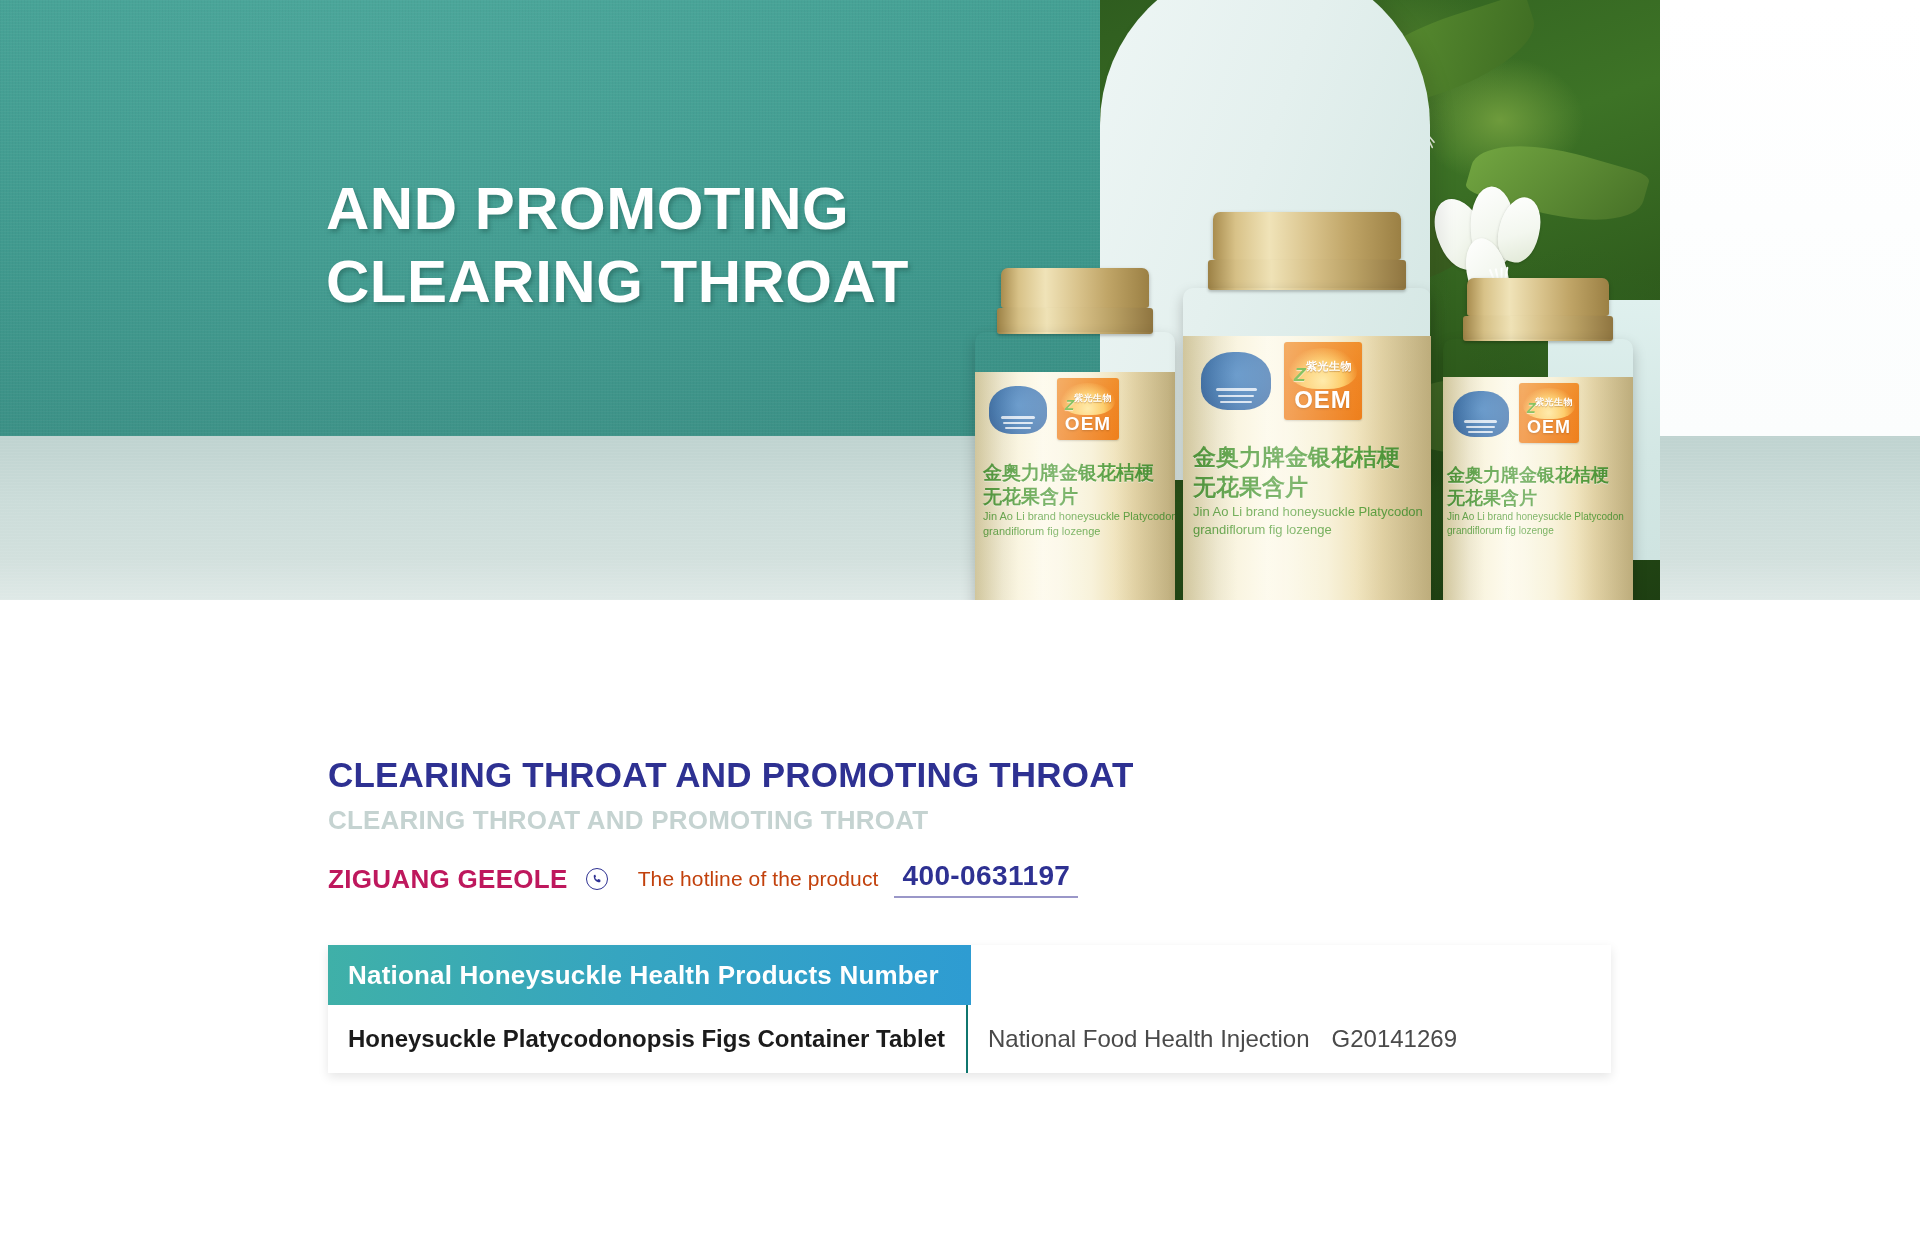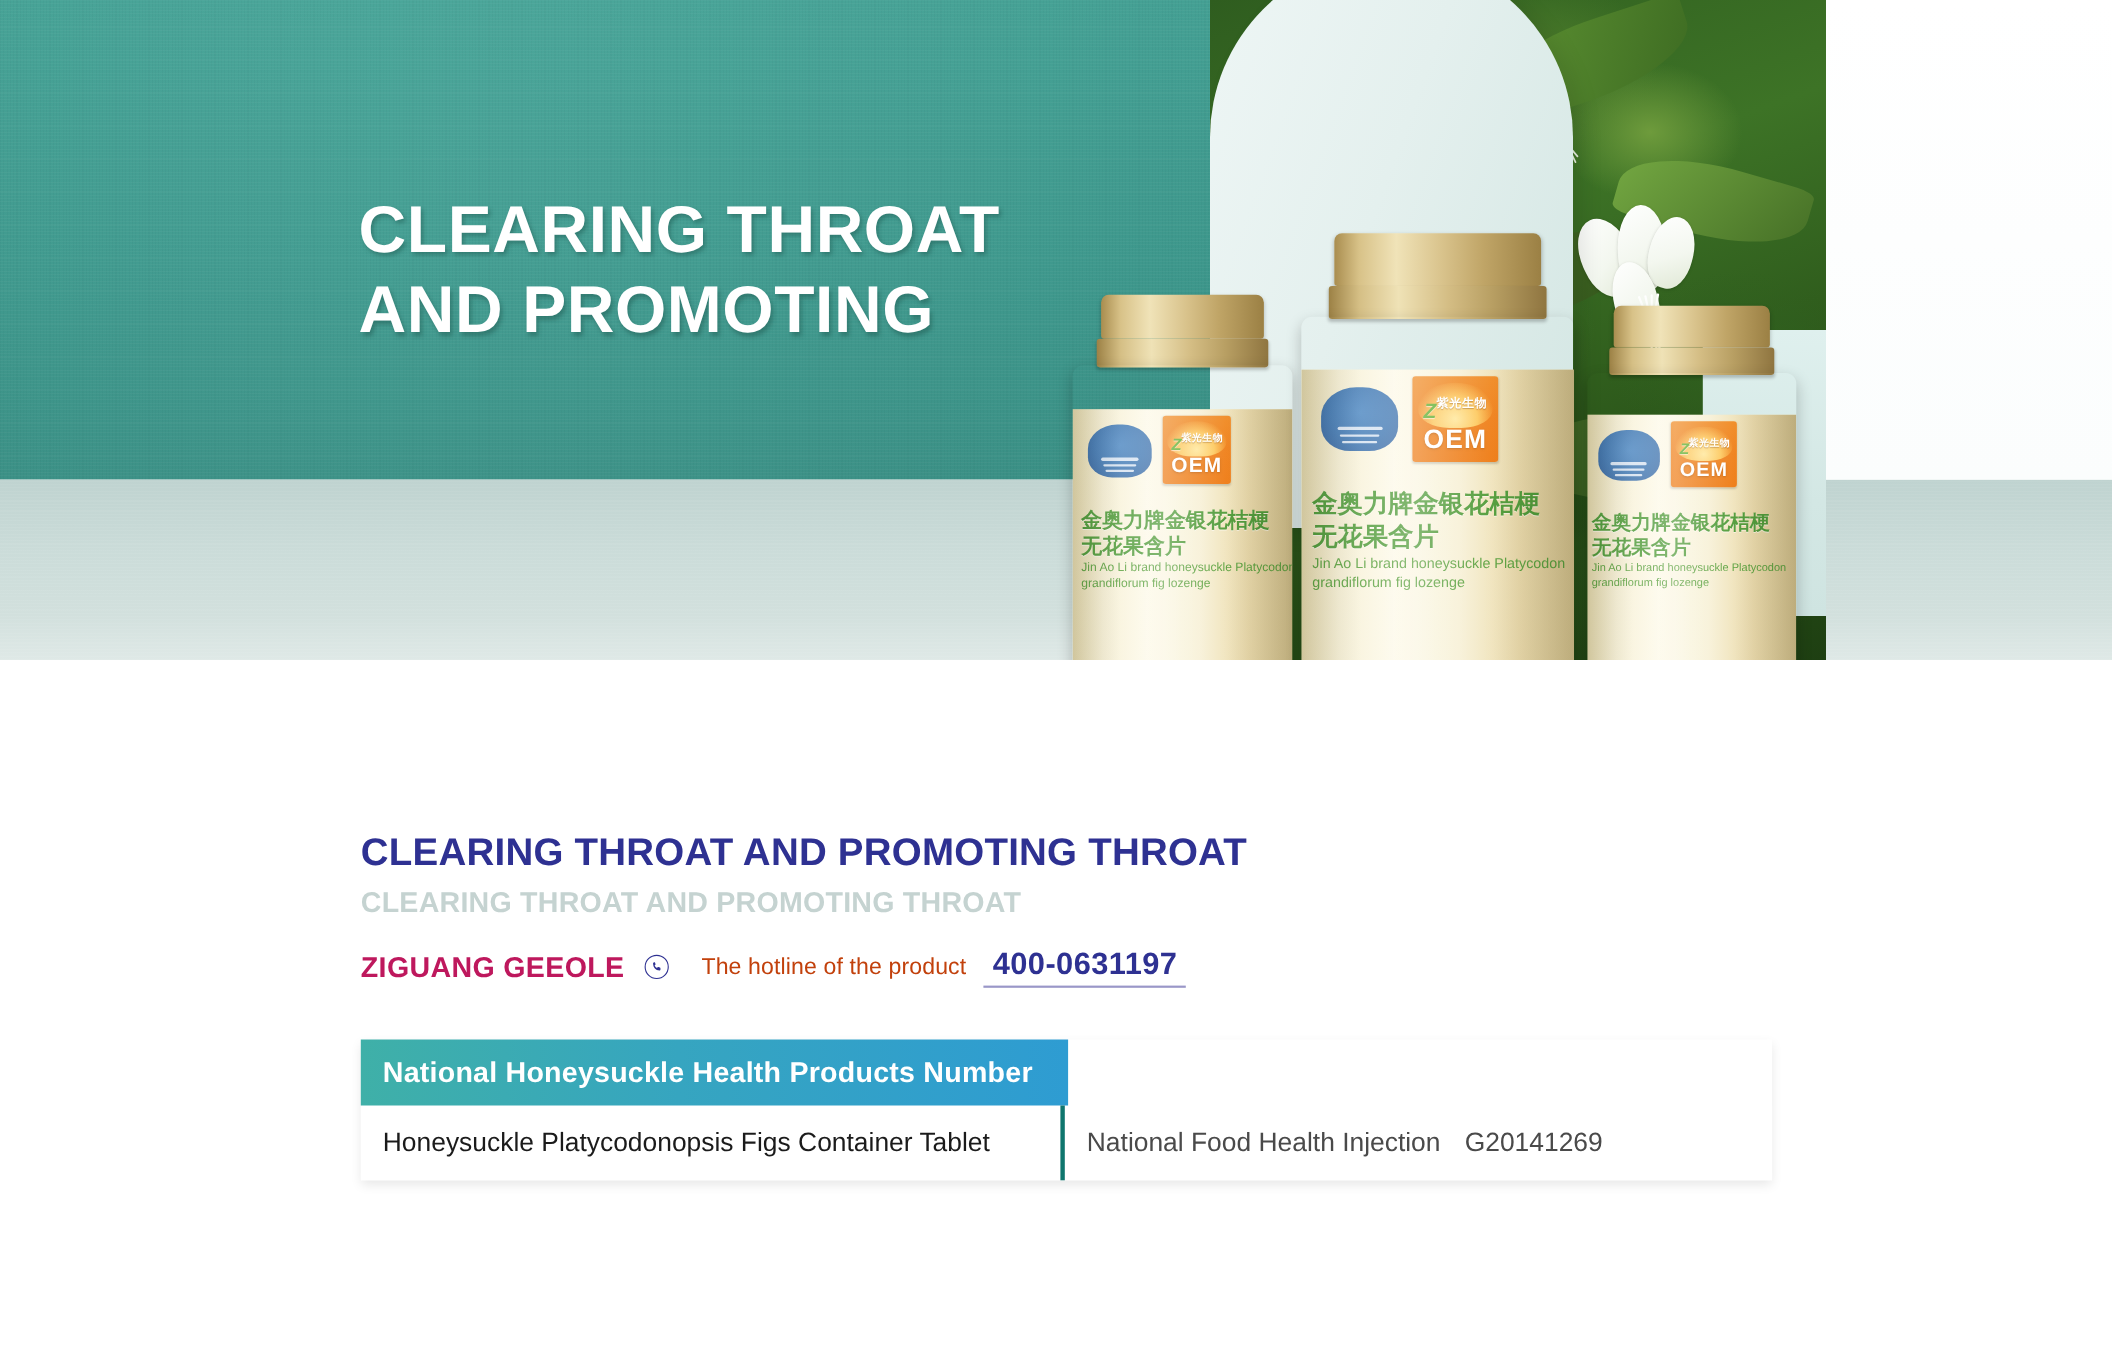--- a/index.html
+++ b/index.html
@@ -242,22 +242,22 @@
     padding:0 20px;box-sizing:border-box;
   }
   .th-1{width:640px;background:linear-gradient(90deg,#56b77c 0%,#4bb391 60%,#43b0a0 100%);}
   .th-2{width:643px;background:linear-gradient(90deg,#3fb0a8 0%,#36a5c0 45%,#2e9cd2 100%);}
   .tbl-row{display:flex;height:68px;background:#ffffff;}
   .td{
     display:flex;align-items:center;
     box-sizing:border-box;padding:0 20px;font-size:24px;
   }
   .td-1{
-    width:640px;color:#1b1b1b;font-weight:normal;
-    border-right:4px solid #0f766e;justify-content:flex-start;
+    width:640px;color:#1b1b1b;font-weight:bold;
+    border-right:2px solid #0f766e;justify-content:flex-start;
   }
   .td-2{width:643px;color:#4a4a4a;}
   .td-2 .reg-gap{display:inline-block;width:22px;}
 </style>
 </head>
 <body>
 
 <div id="page">
 
   <div class="hero">
@@ -397,22 +397,22 @@
           <div class="leaf-art" style="left:54px;top:166px;width:182px;height:182px;">
             <div class="leaf-fan" style="left:0;top:0;width:182px;height:182px;"></div>
           </div>
 
           <div class="label-sheen"></div>
         </div>
       </div>
     </div>
 
     <div class="headline">
+      <div>AND  PROMOTING</div>
       <div>CLEARING THROAT</div>
-      <div>AND  PROMOTING</div>
     </div>
 
   </div>
 
   <div class="sec-title">CLEARING THROAT AND PROMOTING THROAT</div>
   <div class="sec-sub">CLEARING THROAT AND PROMOTING THROAT</div>
 
   <div class="brandline">
     <span class="brand-name">ZIGUANG GEEOLE</span>
 

